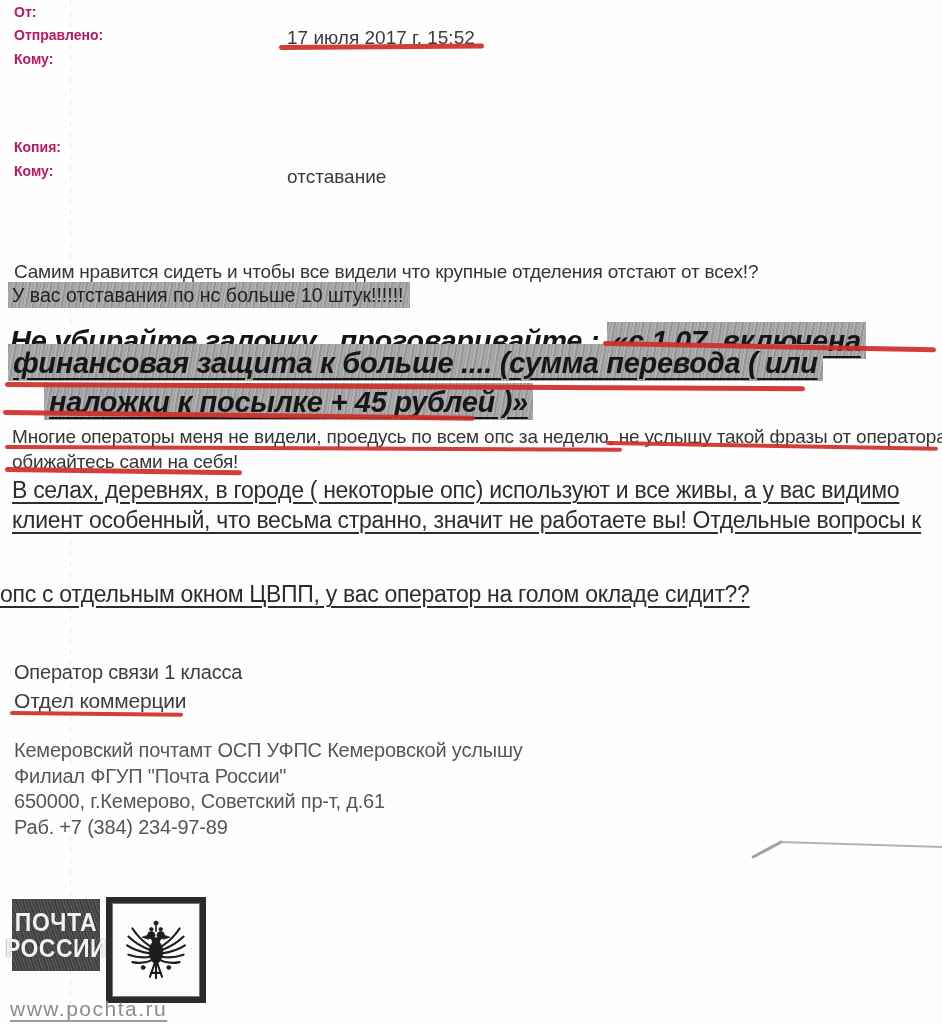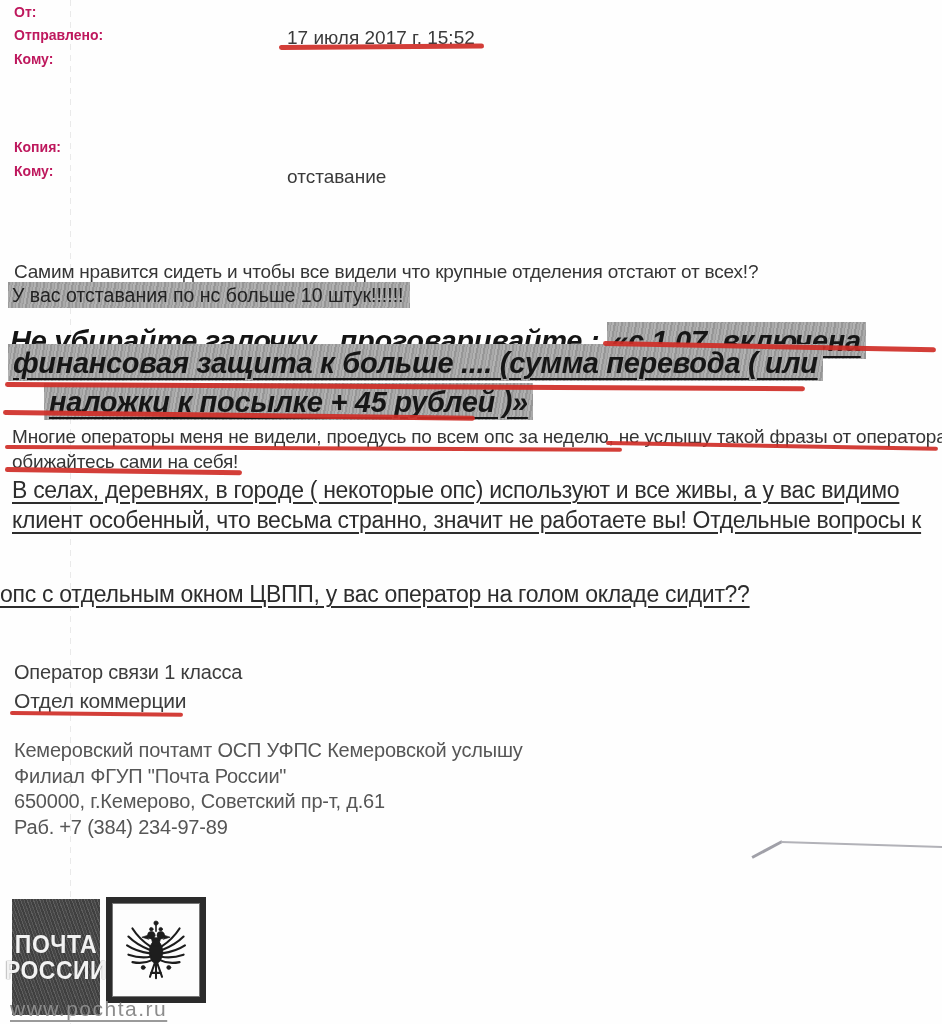--- a/index.html
+++ b/index.html
@@ -105,21 +105,21 @@
   <div class="abs p-big" style="left:0;top:537px;margin-top:44px;">опс с отдельным окном ЦВПП, у вас оператор на голом окладе сидит??</div>
 
   <div class="abs sig sig-dark" style="left:14px;top:661px;">Оператор связи 1 класса</div>
   <div class="abs sig sig-dark" style="left:14px;top:689px;font-size:21px;">Отдел коммерции</div>
   <div class="redline" style="left:10px;top:711px;width:173px;height:4px;transform:rotate(0.6deg);"></div>
   <div class="abs sig" style="left:14px;top:739px;">Кемеровский почтамт ОСП УФПС Кемеровской услышу</div>
   <div class="abs sig" style="left:14px;top:765px;">Филиал ФГУП "Почта России"</div>
   <div class="abs sig" style="left:14px;top:790px;">650000, г.Кемерово, Советский пр-т, д.61</div>
   <div class="abs sig" style="left:14px;top:816px;">Раб. +7 (384) 234-97-89</div>
 
-  <div class="logo-box" style="left:12px;top:899px;width:88px;height:116px;">
+  <div class="logo-box" style="left:12px;top:899px;width:88px;height:72px;">
     <div class="logo-word">ПОЧТА</div>
     <div class="logo-word">РОССИИ</div>
   </div>
 
   <div class="emblem-box" style="left:106px;top:897px;width:88px;height:94px;">
     <svg viewBox="0 0 100 110" width="68" height="74">
       <g stroke="#1d1d1d" stroke-linecap="round" fill="#1d1d1d">
         <ellipse cx="50" cy="58" rx="10" ry="17"></ellipse>
         <circle cx="43" cy="33" r="5.5"></circle>
         <circle cx="57" cy="33" r="5.5"></circle>

